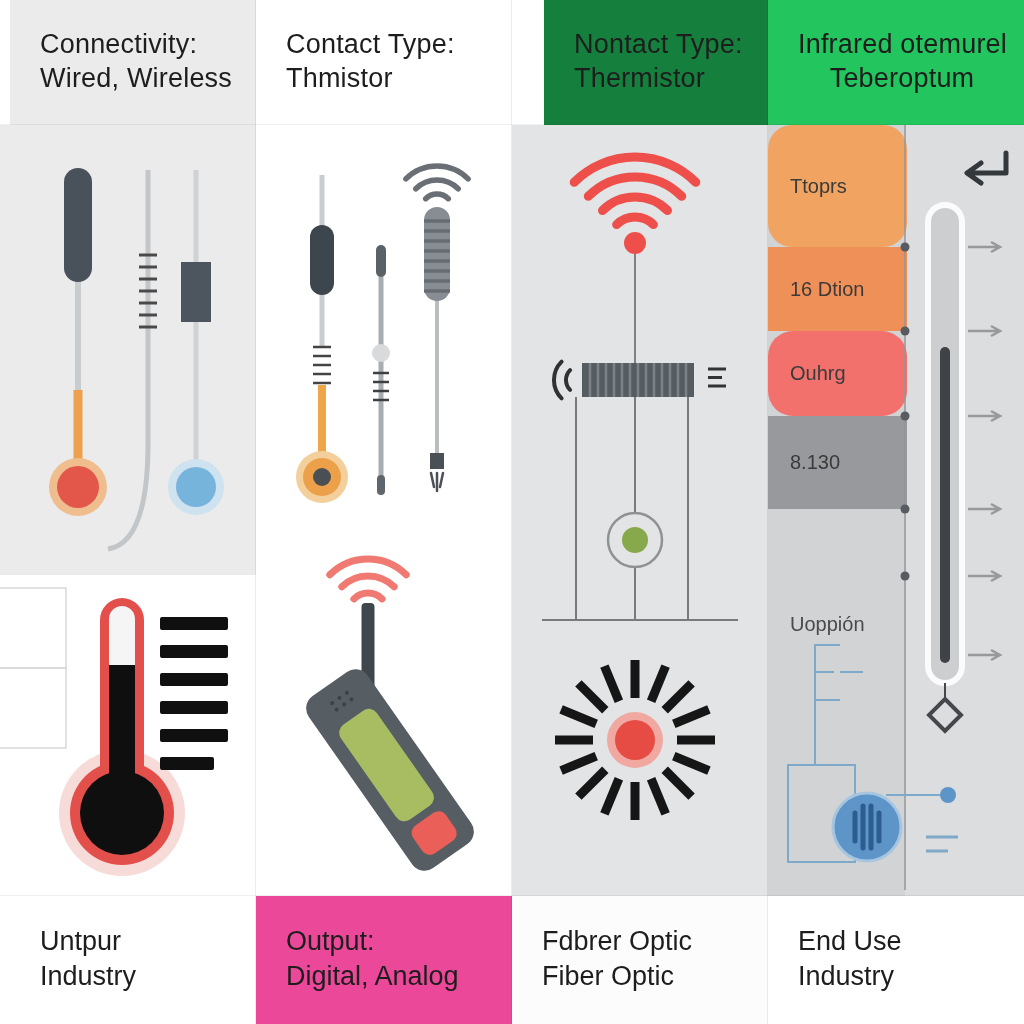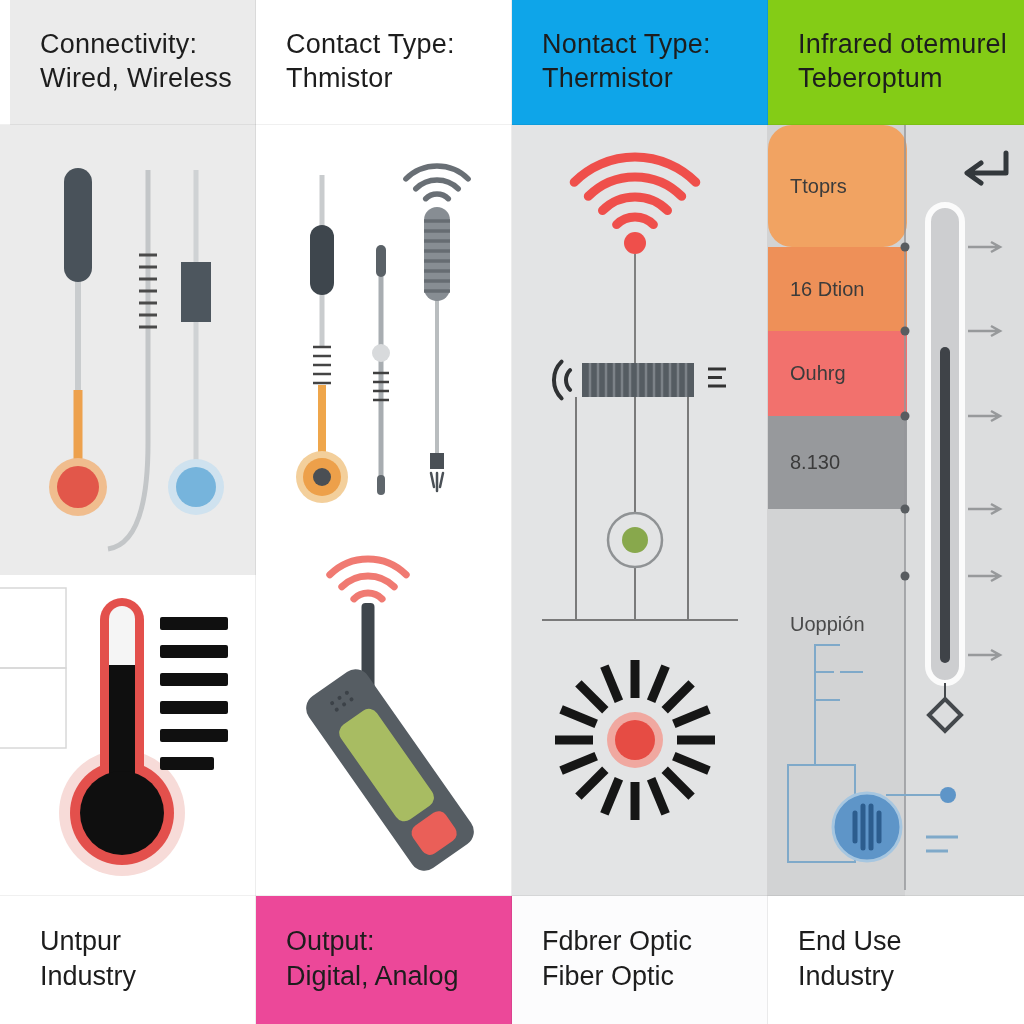--- a/index.html
+++ b/index.html
@@ -8,21 +8,21 @@
     background:#ffffff;font-family:"Liberation Sans", sans-serif;
     color:#1d1d1d;
   }
   .cell{position:absolute;width:256px;box-sizing:border-box;}
   .hdr{top:0;height:125px;padding:28px 18px 0 30px;font-size:27px;line-height:1.25;font-weight:500;letter-spacing:.2px;}
   .ftr{top:896px;height:128px;padding:28px 18px 0 30px;font-size:27px;line-height:1.28;font-weight:500;}
   .hdr div,.ftr div{white-space:nowrap;}
   .c1{left:10px;} .c2{left:256px;} .c3{left:512px;} .c4{left:768px;}
   .hdr.c1{background:#ebebeb;}
   .hdr.c2{background:#ffffff;}
-  .hdr.c3{background:#0ea5e9;}
+  .hdr.c3{background:#15803d;margin-left:32px;}
   .ftr.c1{background:#ffffff;}
   .ftr.c3{background:#fcfcfd;}
   .ftr.c4{background:#ffffff;}
   .mid{position:absolute;top:125px;height:771px;width:256px;}
   .mid1{left:0;}
   .mid2{left:256px;background:#ffffff;}
   .mid3{left:512px;background:#e3e4e5;}
   .mid4{left:768px;background:#d2d3d4;}
   .gray-top{position:absolute;left:0;top:0;width:256px;height:450px;background:#ebebeb;}
   .strip{position:absolute;left:137px;top:0;width:119px;height:771px;background:#dcddde;}
@@ -46,21 +46,21 @@
     <div>Wired, Wireless</div>
   </div>
   <div class="cell hdr c2">
     <div>Contact Type:</div>
     <div>Thmistor</div>
   </div>
   <div class="cell hdr c3">
     <div>Nontact Type:</div>
     <div>Thermistor</div>
   </div>
-  <div class="cell hdr c4" style="background: #84cc16;">
+  <div class="cell hdr c4" style="background: #22c55e; text-align: center;">
     <div>Infrared otemurel</div>
     <div>Teberoptum</div>
   </div>
 
   <div class="mid mid1">
     <div class="gray-top"></div>
     <svg class="art" viewBox="0 0 256 771">
 
       <g>
         <rect x="75" y="140" width="6" height="130" fill="#c9ccce"></rect>
@@ -275,21 +275,21 @@
   </div>
 
   <div class="mid mid4">
     <div class="strip"></div>
     <div class="lrow r1" style="background: rgb(241, 163, 98); border-radius: 24px;">
       <span>Ttoprs</span>
     </div>
     <div class="lrow r2" style="background: rgb(238, 144, 88);">
       <span>16 Dtion</span>
     </div>
-    <div class="lrow r3" style="background: rgb(242, 113, 109);">
+    <div class="lrow r3" style="background: rgb(242, 113, 109); border-radius: 25px;">
       <span>Ouhrg</span>
     </div>
     <div class="lrow r4" style="background: rgb(151, 153, 156);">
       <span>8.130</span>
     </div>
     <div class="lrow6">Uoppión</div>
 
     <svg class="art" viewBox="0 0 256 771">
       <line x1="137" y1="0" x2="137" y2="765" stroke="#94969a" stroke-width="1.5"></line>
       <g fill="#585c60">

